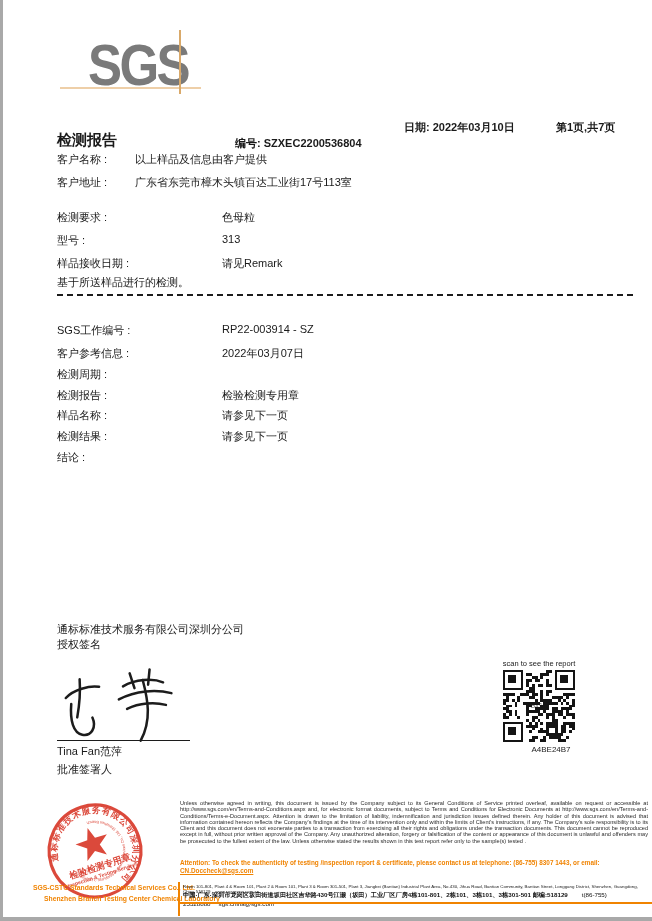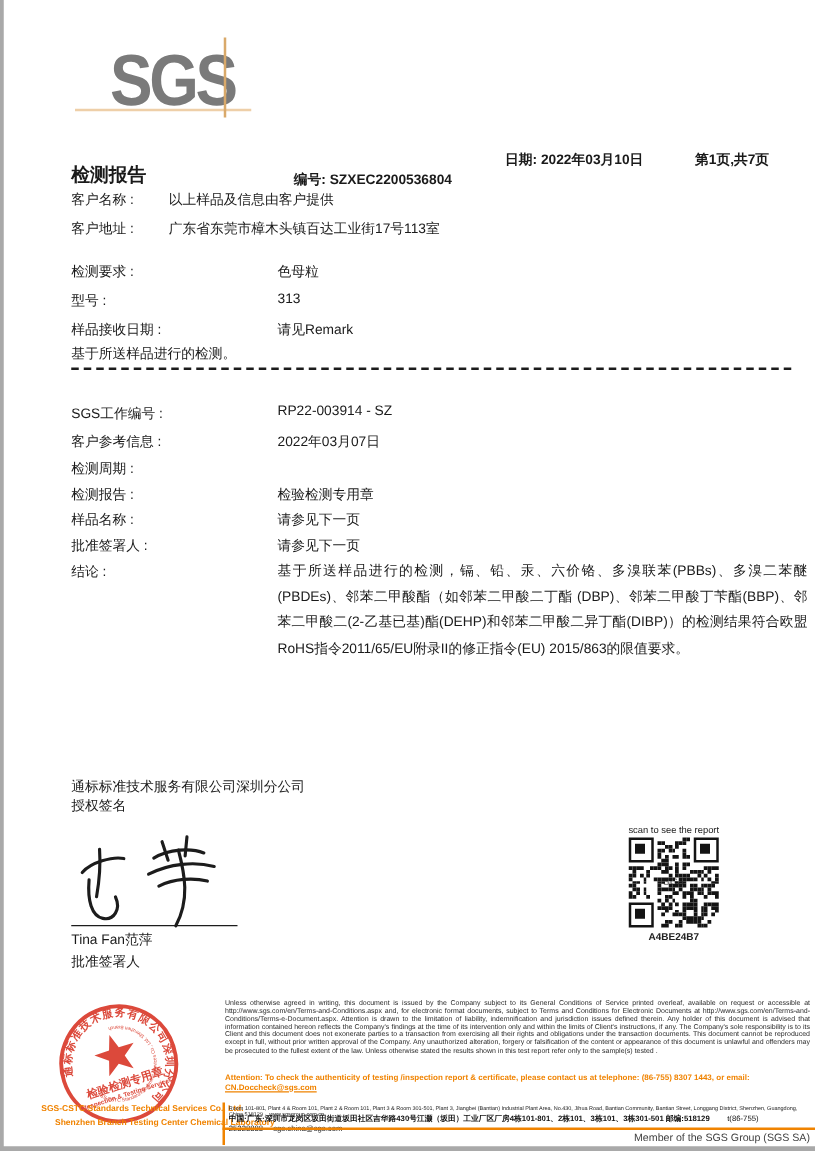--- a/index.html
+++ b/index.html
@@ -92,25 +92,24 @@
 
   <div class="abs lbl" style="left:57px;top:323px;">SGS工作编号 :</div>
   <div class="abs val" style="left:222px;top:323px;">RP22-003914 - SZ</div>
   <div class="abs lbl" style="left:57px;top:346px;">客户参考信息 :</div>
   <div class="abs val" style="left:222px;top:346px;">2022年03月07日</div>
   <div class="abs lbl" style="left:57px;top:367px;">检测周期 :</div>
   <div class="abs lbl" style="left:57px;top:388px;">检测报告 :</div>
   <div class="abs val" style="left:222px;top:388px;">检验检测专用章</div>
   <div class="abs lbl" style="left:57px;top:408px;">样品名称 :</div>
   <div class="abs val" style="left:222px;top:408px;">请参见下一页</div>
-  <div class="abs lbl" style="left:57px;top:429px;">批准签署人 :</div>
+  <div class="abs lbl" style="left:57px;top:429px;">检测结果 :</div>
   <div class="abs val" style="left:222px;top:429px;">请参见下一页</div>
 
   <div class="abs lbl" style="left:57px;top:450px;">结论 :</div>
-  <div class="conclusion">基于所送样品进行的检测，镉、铅、汞、六价铬、多溴联苯(PBBs)、多溴二苯醚(PBDEs)、邻苯二甲酸酯（如邻苯二甲酸二丁酯 (DBP)、邻苯二甲酸丁苄酯(BBP)、邻苯二甲酸二(2-乙基已基)酯(DEHP)和邻苯二甲酸二异丁酯(DIBP)）的检测结果符合欧盟RoHS指令2011/65/EU附录II的修正指令(EU) 2015/863的限值要求。</div>
 
   <div class="abs val" style="left:57px;top:622px;">通标标准技术服务有限公司深圳分公司</div>
   <div class="abs val" style="left:57px;top:637px;">授权签名</div>
 
   <svg class="abs" style="left:58px;top:666px;" width="140" height="78" viewBox="0 0 110 62">
     <g fill="none" stroke="#1c1c1c" stroke-width="2" stroke-linecap="round" transform="rotate(-4 55 30)">
       <path d="M6,22 C12,16 26,13 33,15"></path>
       <path d="M18,8 C18,18 16,30 14,38"></path>
       <path d="M10,27 C8,40 10,50 17,52 C24,54 29,47 26,39"></path>
       <path d="M52,16 C62,11 76,11 84,15"></path>
@@ -335,21 +334,21 @@
       <i style="left: 54.72px; top: 66.24px; width: 2.88px; height: 2.88px;"></i>
       <i style="left: 63.36px; top: 66.24px; width: 2.88px; height: 2.88px;"></i>
       <i style="left: 25.92px; top: 69.12px; width: 2.88px; height: 2.88px;"></i>
       <i style="left: 28.8px; top: 69.12px; width: 2.88px; height: 2.88px;"></i>
       <i style="left: 37.44px; top: 69.12px; width: 2.88px; height: 2.88px;"></i>
       <i style="left: 40.32px; top: 69.12px; width: 2.88px; height: 2.88px;"></i>
       <i style="left: 54.72px; top: 69.12px; width: 2.88px; height: 2.88px;"></i>
       <i style="left: 57.6px; top: 69.12px; width: 2.88px; height: 2.88px;"></i>
       <i style="left: 60.48px; top: 69.12px; width: 2.88px; height: 2.88px;"></i>
     </div>
-  <div class="abs qr-label" style="left:503px;top:745px;font-weight:bold;">A4BE24B7</div>
+  <div class="abs qr-label" style="left:515px;top:745px;">A4BE24B7</div>
 
   <svg class="abs" style="left:43px;top:799px;" width="104" height="104" viewBox="0 0 120 120">
     <defs>
       <path id="ringTop" d="M60,60 m-44,0 a44,44 0 1,1 88,0 a44,44 0 1,1 -88,0"></path>
       <path id="ringBottom" d="M60,60 m-35,0 a35,35 0 1,0 70,0 a35,35 0 1,0 -70,0"></path>
     </defs>
     <g transform="rotate(-18 60 60)" opacity="0.92">
       <circle cx="60" cy="60" r="53" fill="none" stroke="#d93a2b" stroke-width="3.6"></circle>
       <polygon fill="#d93a2b" points="60,32 64.7,45.5 79,45.8 67.6,54.5 71.8,68.2 60,60 48.2,68.2 52.4,54.5 41,45.8 55.3,45.5"></polygon>
       <text fill="#d93a2b" font-size="10" font-weight="bold" letter-spacing="1">
@@ -366,15 +365,14 @@
   <div class="abs org" style="left:44px;top:895px;">Shenzhen Branch Testing Center Chemical Laboratory</div>
 
   <div class="disclaimer">Unless otherwise agreed in writing, this document is issued by the Company subject to its General Conditions of Service printed overleaf, available on request or accessible at http://www.sgs.com/en/Terms-and-Conditions.aspx and, for electronic format documents, subject to Terms and Conditions for Electronic Documents at http://www.sgs.com/en/Terms-and-Conditions/Terms-e-Document.aspx. Attention is drawn to the limitation of liability, indemnification and jurisdiction issues defined therein. Any holder of this document is advised that information contained hereon reflects the Company's findings at the time of its intervention only and within the limits of Client's instructions, if any. The Company's sole responsibility is to its Client and this document does not exonerate parties to a transaction from exercising all their rights and obligations under the transaction documents. This document cannot be reproduced except in full, without prior written approval of the Company. Any unauthorized alteration, forgery or falsification of the content or appearance of this document is unlawful and offenders may be prosecuted to the fullest extent of the law. Unless otherwise stated the results shown in this test report refer only to the sample(s) tested .</div>
   <div class="attention"><span>Attention: To check the authenticity of testing /inspection report &amp; certificate, please contact us at telephone: (86-755) 8307 1443, or email: </span><span class="em">CN.Doccheck@sgs.com</span></div>
 
   <div class="addr1"><span>Room 101-801, Plant 4 &amp; Room 101, Plant 2 &amp; Room 101, Plant 3 &amp; Room 301-501, Plant 3, Jiangbei (Bantian) Industrial Plant Area, No.430, Jihua Road, Bantian Community, Bantian Street, Longgang District, Shenzhen, Guangdong, China 518129</span><span class="site">www.sgsgroup.com.cn</span></div>
   <div class="addr2"><span>中国·广东·深圳市龙岗区坂田街道坂田社区吉华路430号江灏（坂田）工业厂区厂房4栋101-801、2栋101、3栋101、3栋301-501 邮编:518129</span><span class="ph">t(86-755) 25328888</span><span class="em">sgs.china@sgs.com</span></div>
 
   <div class="foot-vline"></div>
   <div class="foot-hline"></div>
-  <div class="member">Member of the SGS Group (SGS SA)</div>
 
 </div>
 
 </body></html>

